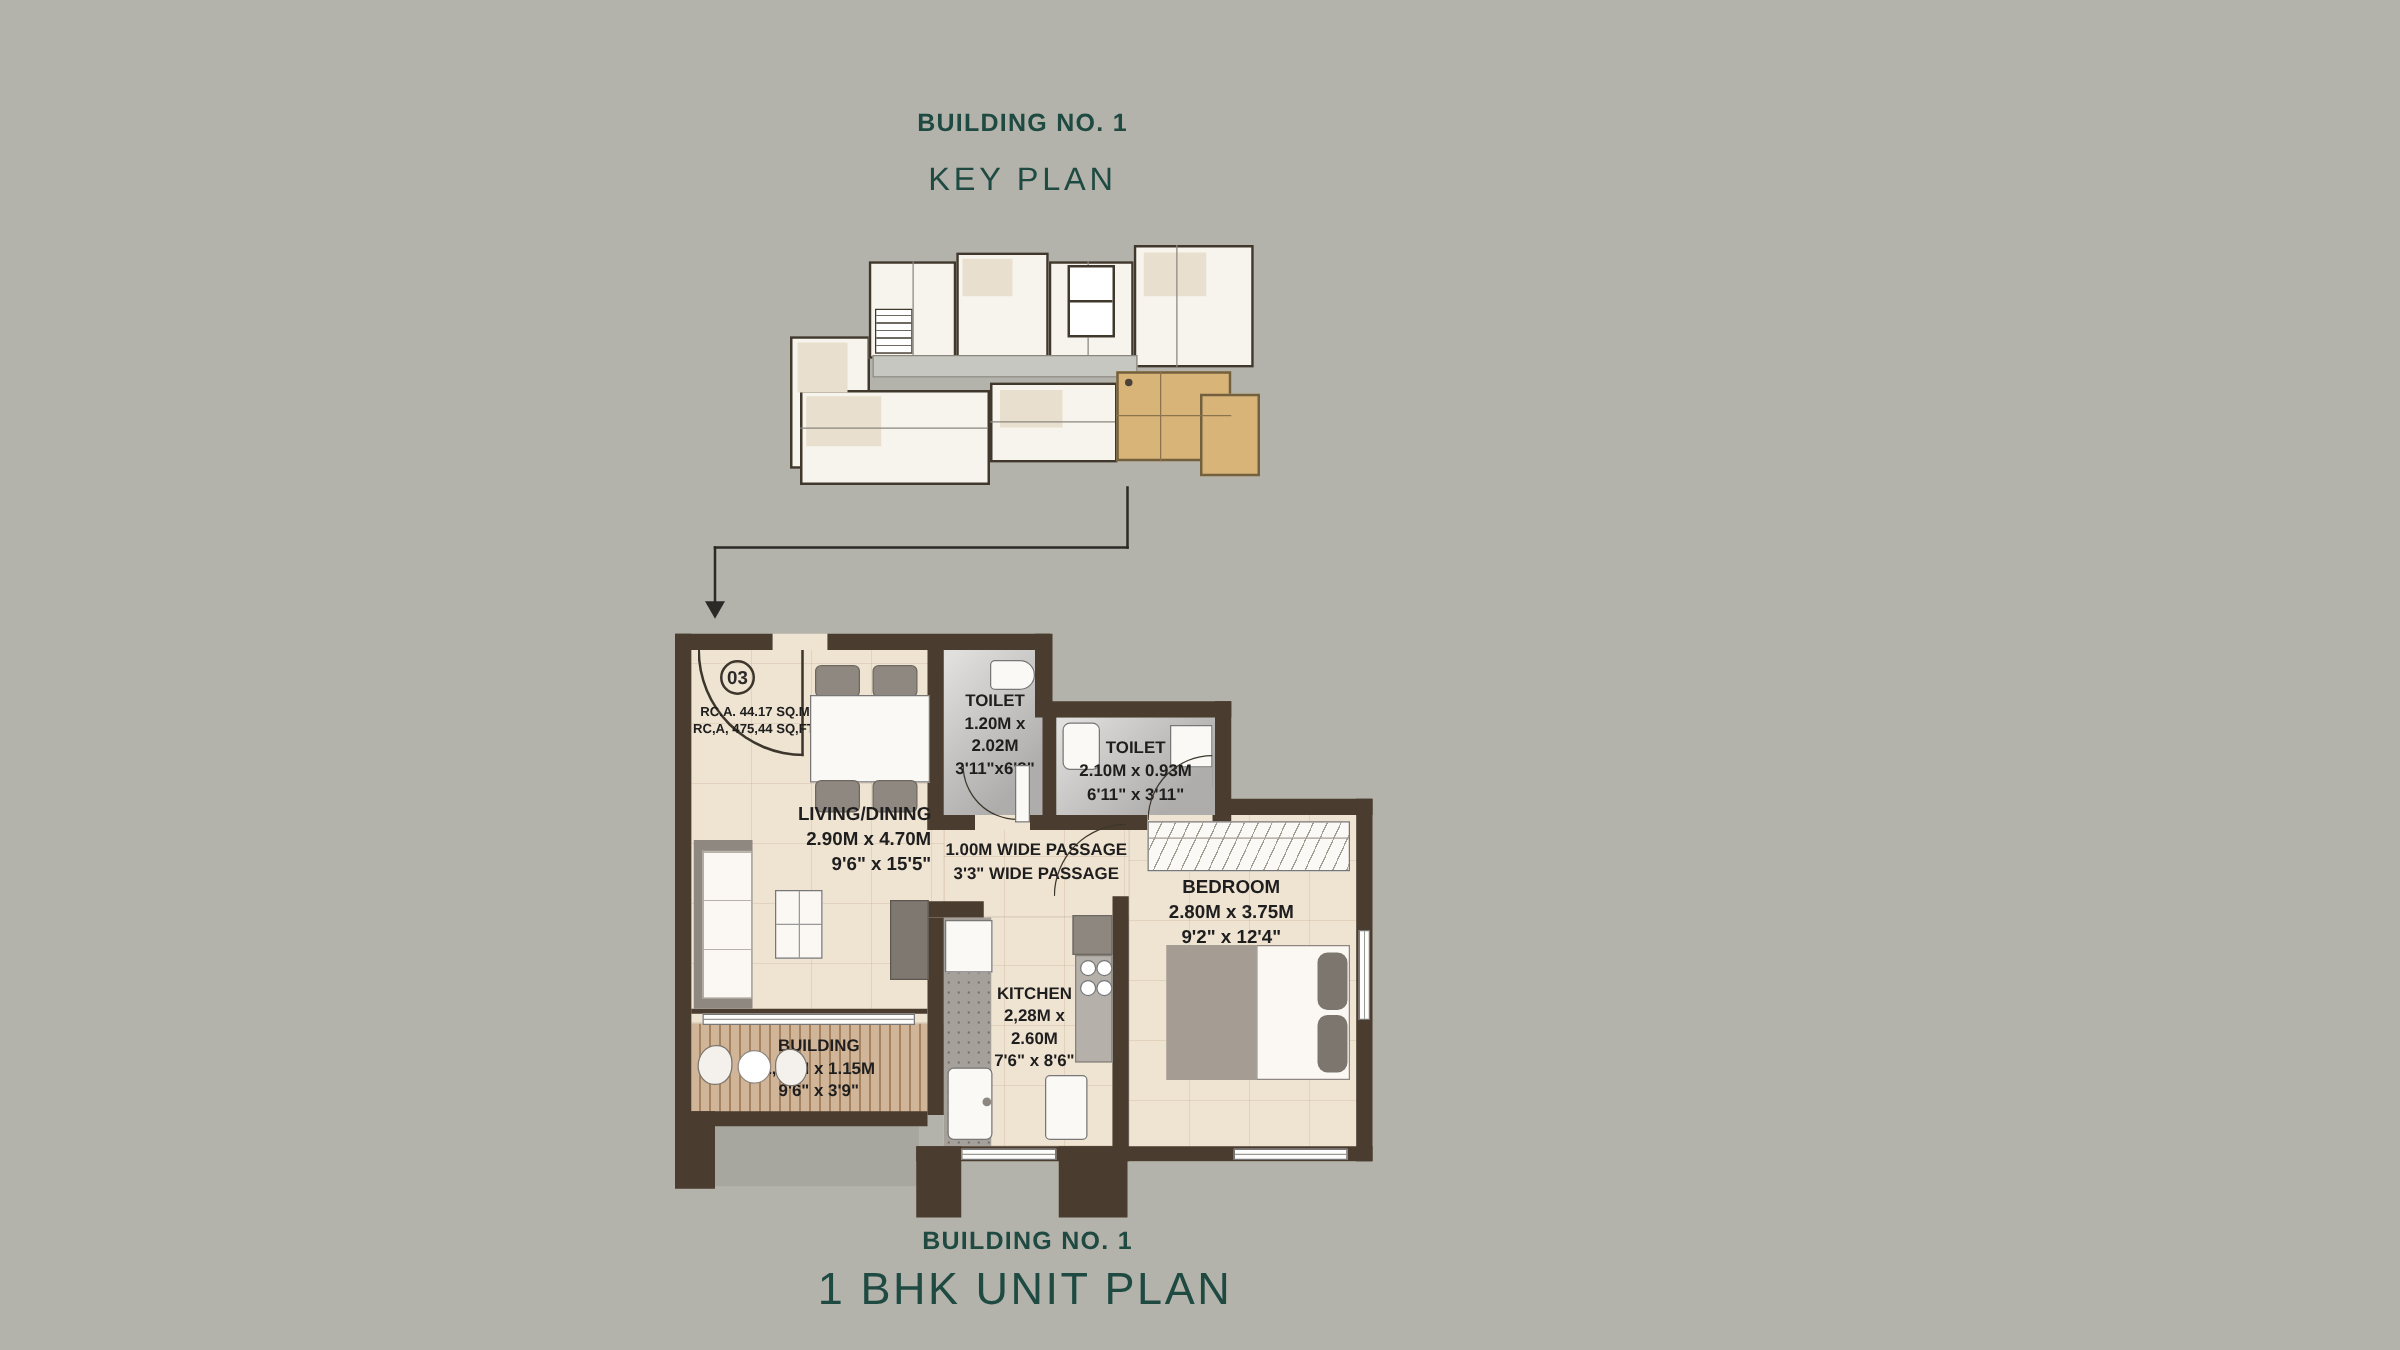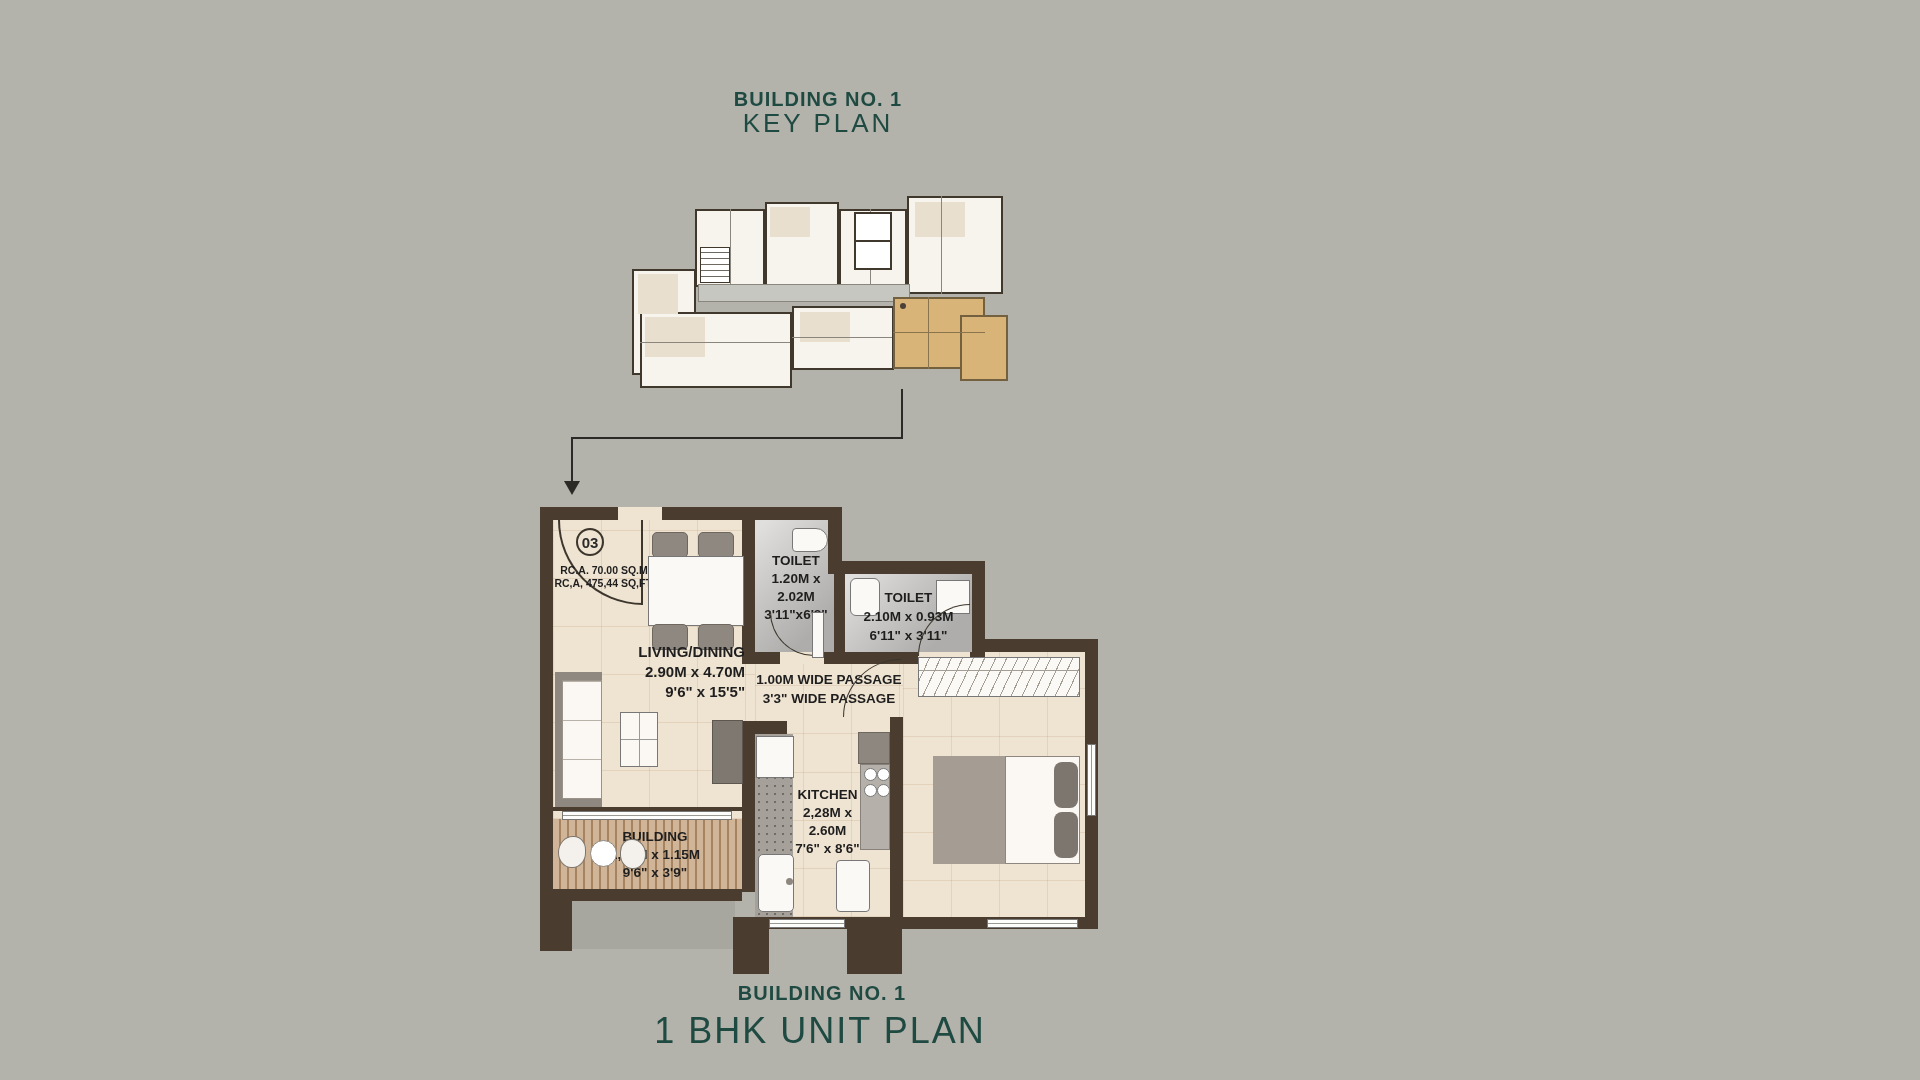--- a/index.html
+++ b/index.html
@@ -29,21 +29,21 @@
   .kp-tint{position:absolute;background:#e9dfce;}
   .kp-line{position:absolute;background:#8a867e;}
   .lead{position:absolute;background:#2b2a26;}
 </style>
 </head>
 <body>
 
 <div class="stage">
 
   <div class="ttl" style="left:818px;top:44px;font-size:20px;font-weight:bold;letter-spacing:1px;">BUILDING NO. 1</div>
-  <div class="ttl" style="left:818px;top:64px;font-size:26px;font-weight:500;letter-spacing:3px;">KEY PLAN</div>
+  <div class="ttl" style="left:818px;top:84px;font-size:26px;font-weight:500;letter-spacing:3px;">KEY PLAN</div>
 
   <div class="abs" style="left:630px;top:148px;width:380px;height:200px;">
     <div class="kp-unit" style="left:2px;top:77px;width:64px;height:106px;"></div>
     <div class="kp-unit" style="left:10px;top:120px;width:152px;height:76px;"></div>
     <div class="kp-unit" style="left:65px;top:17px;width:70px;height:78px;"></div>
     <div class="kp-unit" style="left:135px;top:10px;width:74px;height:85px;"></div>
     <div class="kp-unit" style="left:209px;top:17px;width:68px;height:78px;"></div>
     <div class="kp-unit" style="left:277px;top:4px;width:96px;height:98px;"></div>
     <div class="kp-unit" style="left:162px;top:114px;width:102px;height:64px;"></div>
     <div class="kp-tint" style="left:140px;top:15px;width:40px;height:30px;"></div>
@@ -116,21 +116,21 @@
     <div class="white-box" style="left:547px;top:240px;width:9px;height:72px;background:linear-gradient(90deg,transparent 3px,#9a9a94 3px 4px,transparent 4px),#fdfdfb;"></div>
 
     <div class="arc" style="left:18px;top:16px;width:85px;height:85px;border-left-width:2px;border-bottom-width:2px;border-radius:0 0 0 100%;"></div>
     <div class="abs" style="left:101px;top:16px;width:2px;height:85px;background:#3c362c;"></div>
     <div class="abs" style="left:36px;top:24px;width:28px;height:28px;border:2px solid #3c362c;border-radius:50%;box-sizing:border-box;
                 display:flex;align-items:center;justify-content:center;">
       <span class="abs" style="position:static;font-size:15px;font-weight:bold;color:#2a2a2a;">03</span>
     </div>
 
     <div class="txt" style="left:12px;top:60px;width:104px;font-size:10.5px;line-height:13px;">
-      <div>RC.A. 70.00 SQ.M</div>
+      <div>RC.A. 44.17 SQ.M</div>
       <div>RC,A, 475,44 SQ,FT,</div>
     </div>
     <div class="gray-box" style="left:112px;top:28px;width:36px;height:26px;"></div>
     <div class="gray-box" style="left:158px;top:28px;width:36px;height:26px;"></div>
     <div class="white-box" style="left:108px;top:52px;width:96px;height:70px;"></div>
     <div class="gray-box" style="left:112px;top:120px;width:36px;height:26px;"></div>
     <div class="gray-box" style="left:158px;top:120px;width:36px;height:26px;"></div>
     <div class="txt" style="left:30px;top:138px;width:175px;font-size:15px;line-height:20px;text-align:right;">
       <div>LIVING/DINING</div>
       <div>2.90M x 4.70M</div>
@@ -180,20 +180,25 @@
       <div>2.60M</div>
       <div>7'6" x 8'6"</div>
     </div>
     <div class="white-box" style="left:218px;top:350px;width:36px;height:58px;border-radius:5px;"></div>
     <div class="abs" style="left:246px;top:374px;width:7px;height:7px;border-radius:50%;background:#8d8780;"></div>
     <div class="white-box" style="left:296px;top:356px;width:34px;height:52px;border-radius:4px;"></div>
 
     <div class="white-box" style="left:378px;top:153px;width:162px;height:40px;
                 background-image:repeating-linear-gradient(115deg,transparent 0 9px,#a39d94 9px 10px),linear-gradient(#a39d94,#a39d94);
                 background-size:auto,100% 1px;background-position:0 0,0 12px;background-repeat:repeat,no-repeat;"></div>
+    <div class="txt" style="left:365px;top:196px;width:160px;font-size:15px;line-height:20px;">
+      <div>BEDROOM</div>
+      <div>2.80M x 3.75M</div>
+      <div>9'2" x 12'4"</div>
+    </div>
     <div class="abs" style="left:393px;top:252px;width:72px;height:108px;background:#a59d93;border:1px solid #84７d74;box-sizing:border-box;"></div>
     <div class="abs" style="left:465px;top:252px;width:75px;height:108px;background:#fbf8f4;border:1px solid #8d877f;box-sizing:border-box;"></div>
     <div class="abs" style="left:514px;top:258px;width:24px;height:46px;background:#7d766e;border-radius:8px;"></div>
     <div class="abs" style="left:514px;top:308px;width:24px;height:46px;background:#7d766e;border-radius:8px;"></div>
 
     <div class="txt" style="left:35px;top:324px;width:160px;font-size:13.5px;line-height:18px;">
       <div>BUILDING</div>
       <div>2,90M x 1.15M</div>
       <div>9'6" x 3'9"</div>
     </div>

